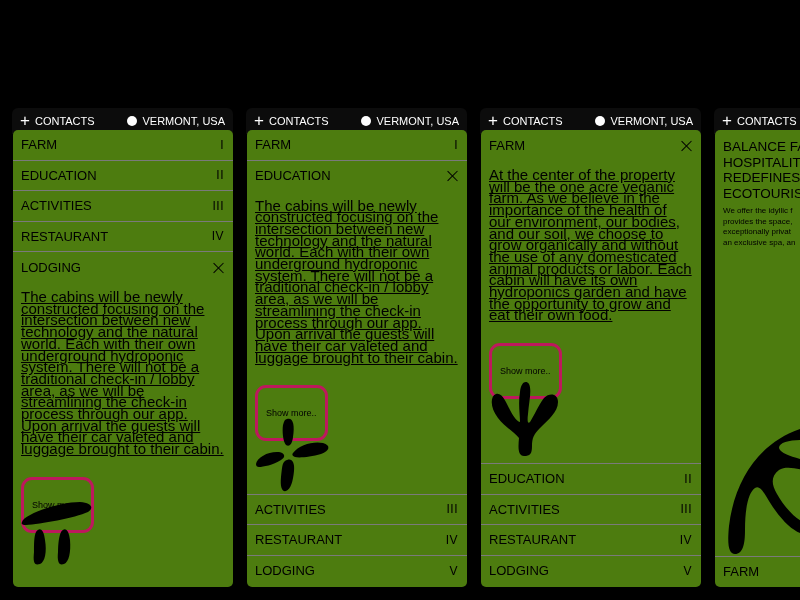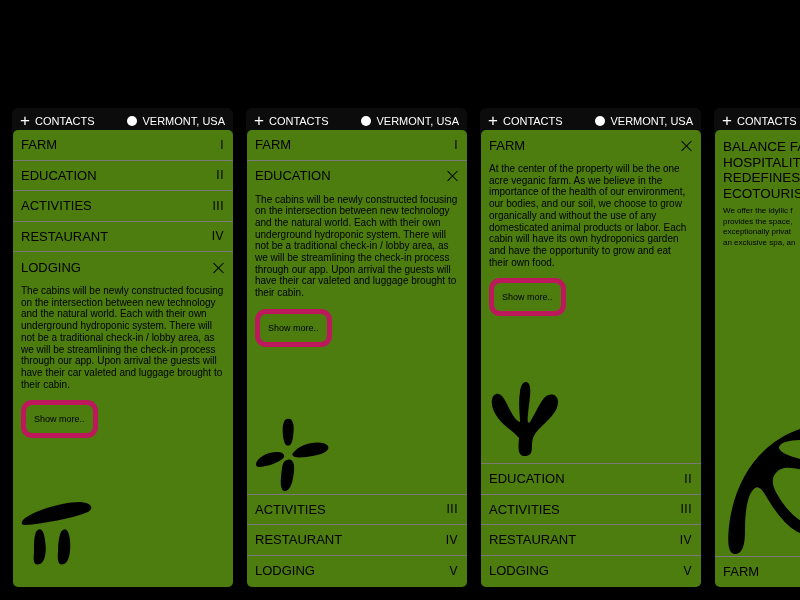--- a/index.html
+++ b/index.html
@@ -23,30 +23,30 @@
     border-radius:5px; overflow:hidden;
   }
   .row {
     height:30.5px; box-sizing:border-box; display:flex; align-items:center; justify-content:space-between;
     padding:0 9px 0 8px; font-size:13px; border-bottom:1.5px solid #7a7a7a;
   }
   .row:last-child { border-bottom:none; }
   .row .num { font-size:12px; letter-spacing:0.5px; }
   .open { padding:0 9px 0 8px; }
   .open .head { height:30px; display:flex; align-items:center; justify-content:space-between; font-size:13px; }
-  .open .body { font-size:10px; line-height:11.7px; margin-top:3px; }
+  .open .body { font-size:15px; line-height:11.7px; margin-top:9px;text-decoration:underline; }
   .close-x { width:11px; height:11px; position:relative; }
   .close-x::before, .close-x::after {
     content:""; position:absolute; left:5px; top:-1px; width:1.2px; height:14px; background:#000;
   }
   .close-x::before { transform:rotate(45deg); }
   .close-x::after { transform:rotate(-45deg); }
   .showmore {
-    display:inline-block; border:5px solid #be185d; border-radius:11px; font-size:9px;
-    padding:9px 8px; margin-top:10px;
+    display:inline-block; border:3px solid #be185d; border-radius:11px; font-size:9px;
+    padding:20px 8px; margin-top:22px;
   }
   .art { position:absolute; }
   .col4 .big { font-size:13.5px; line-height:15.5px; padding:9px 0 0 8px; white-space:nowrap; }
   .col4 .small { font-size:8px; line-height:10.5px; padding:5px 0 0 8px; white-space:nowrap; }
 </style>
 </head>
 <body>
 
 <div class="screen" style="left:12px;">
   <div class="topbar">

